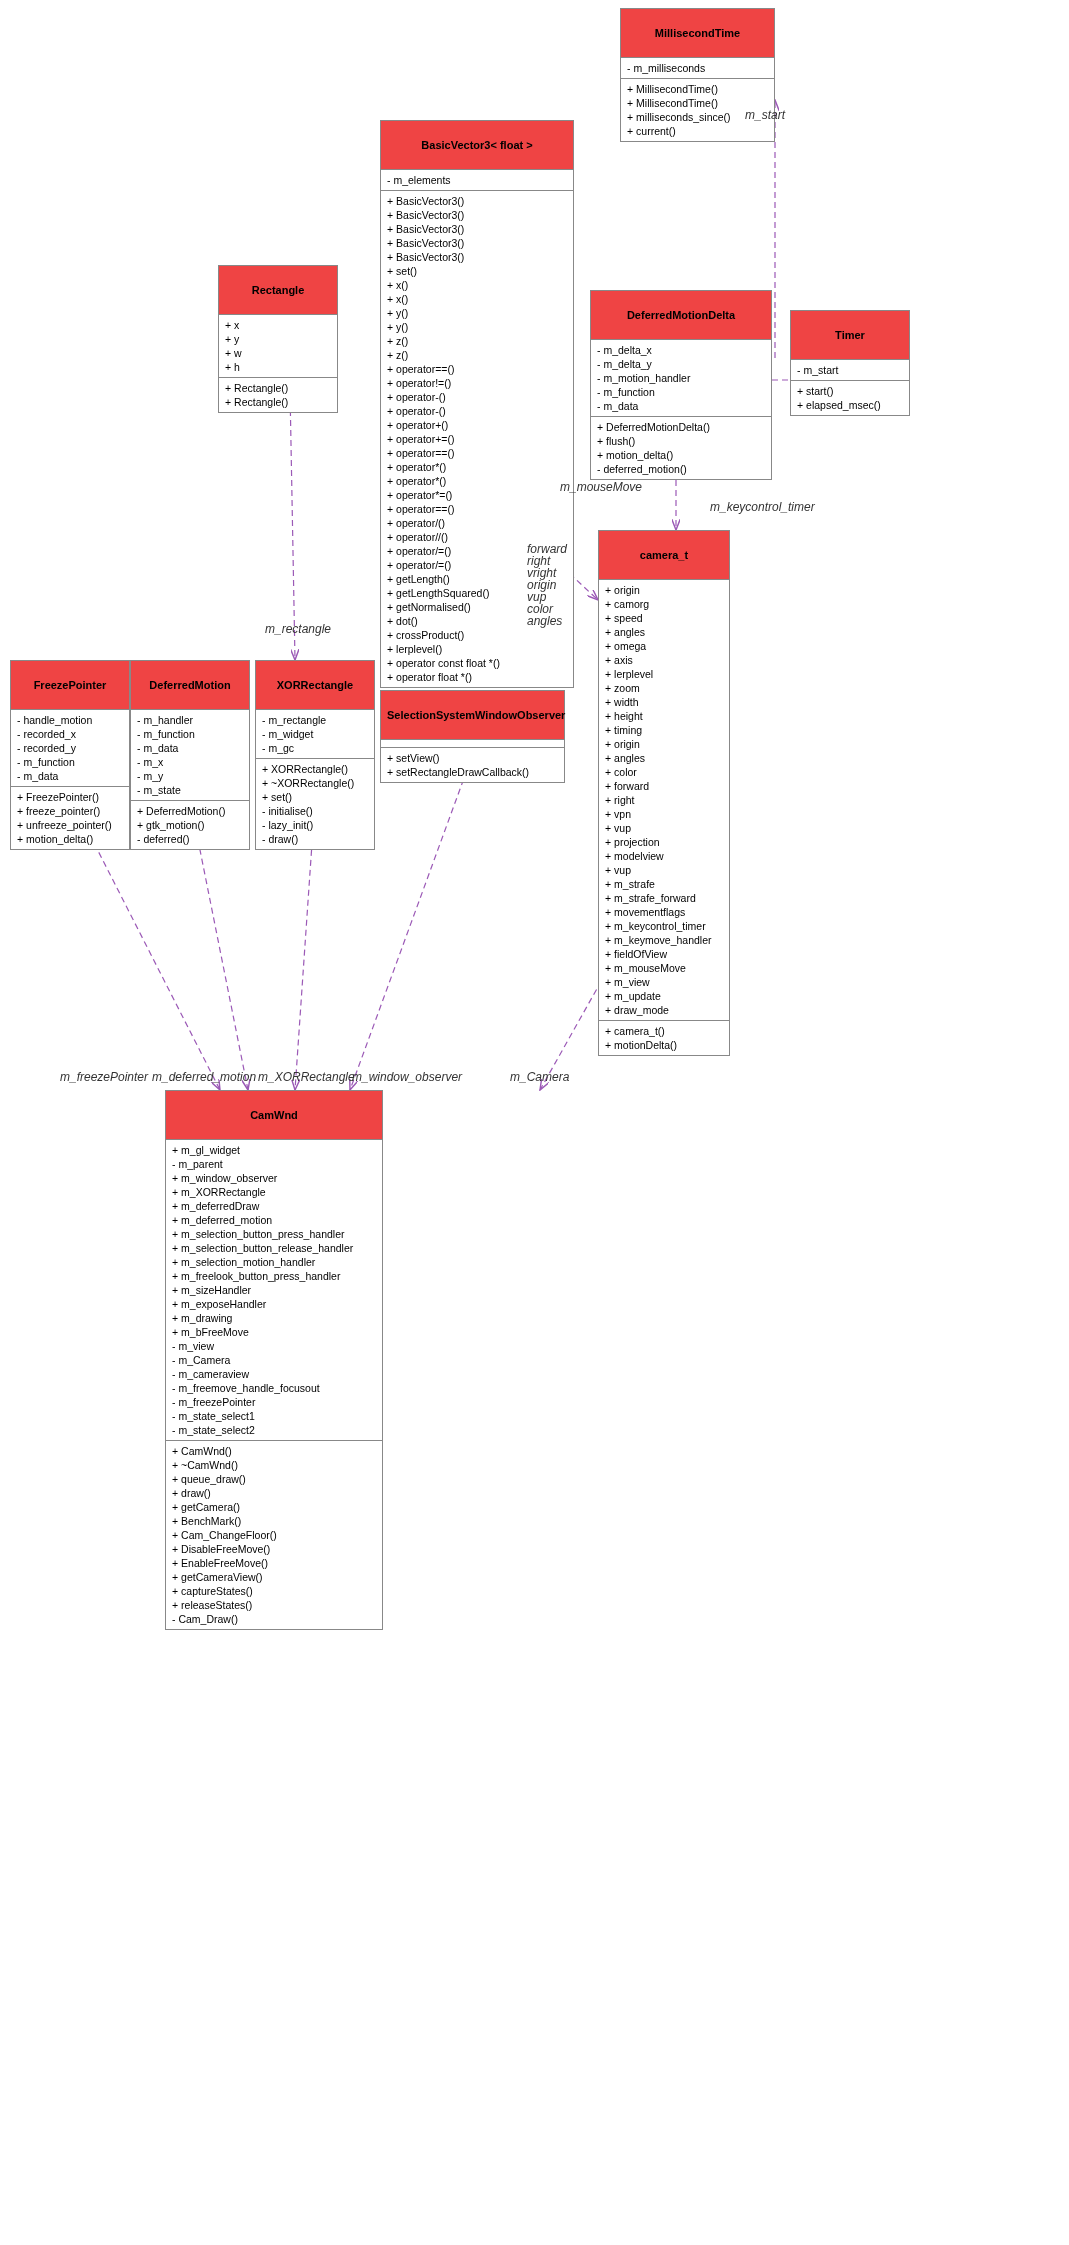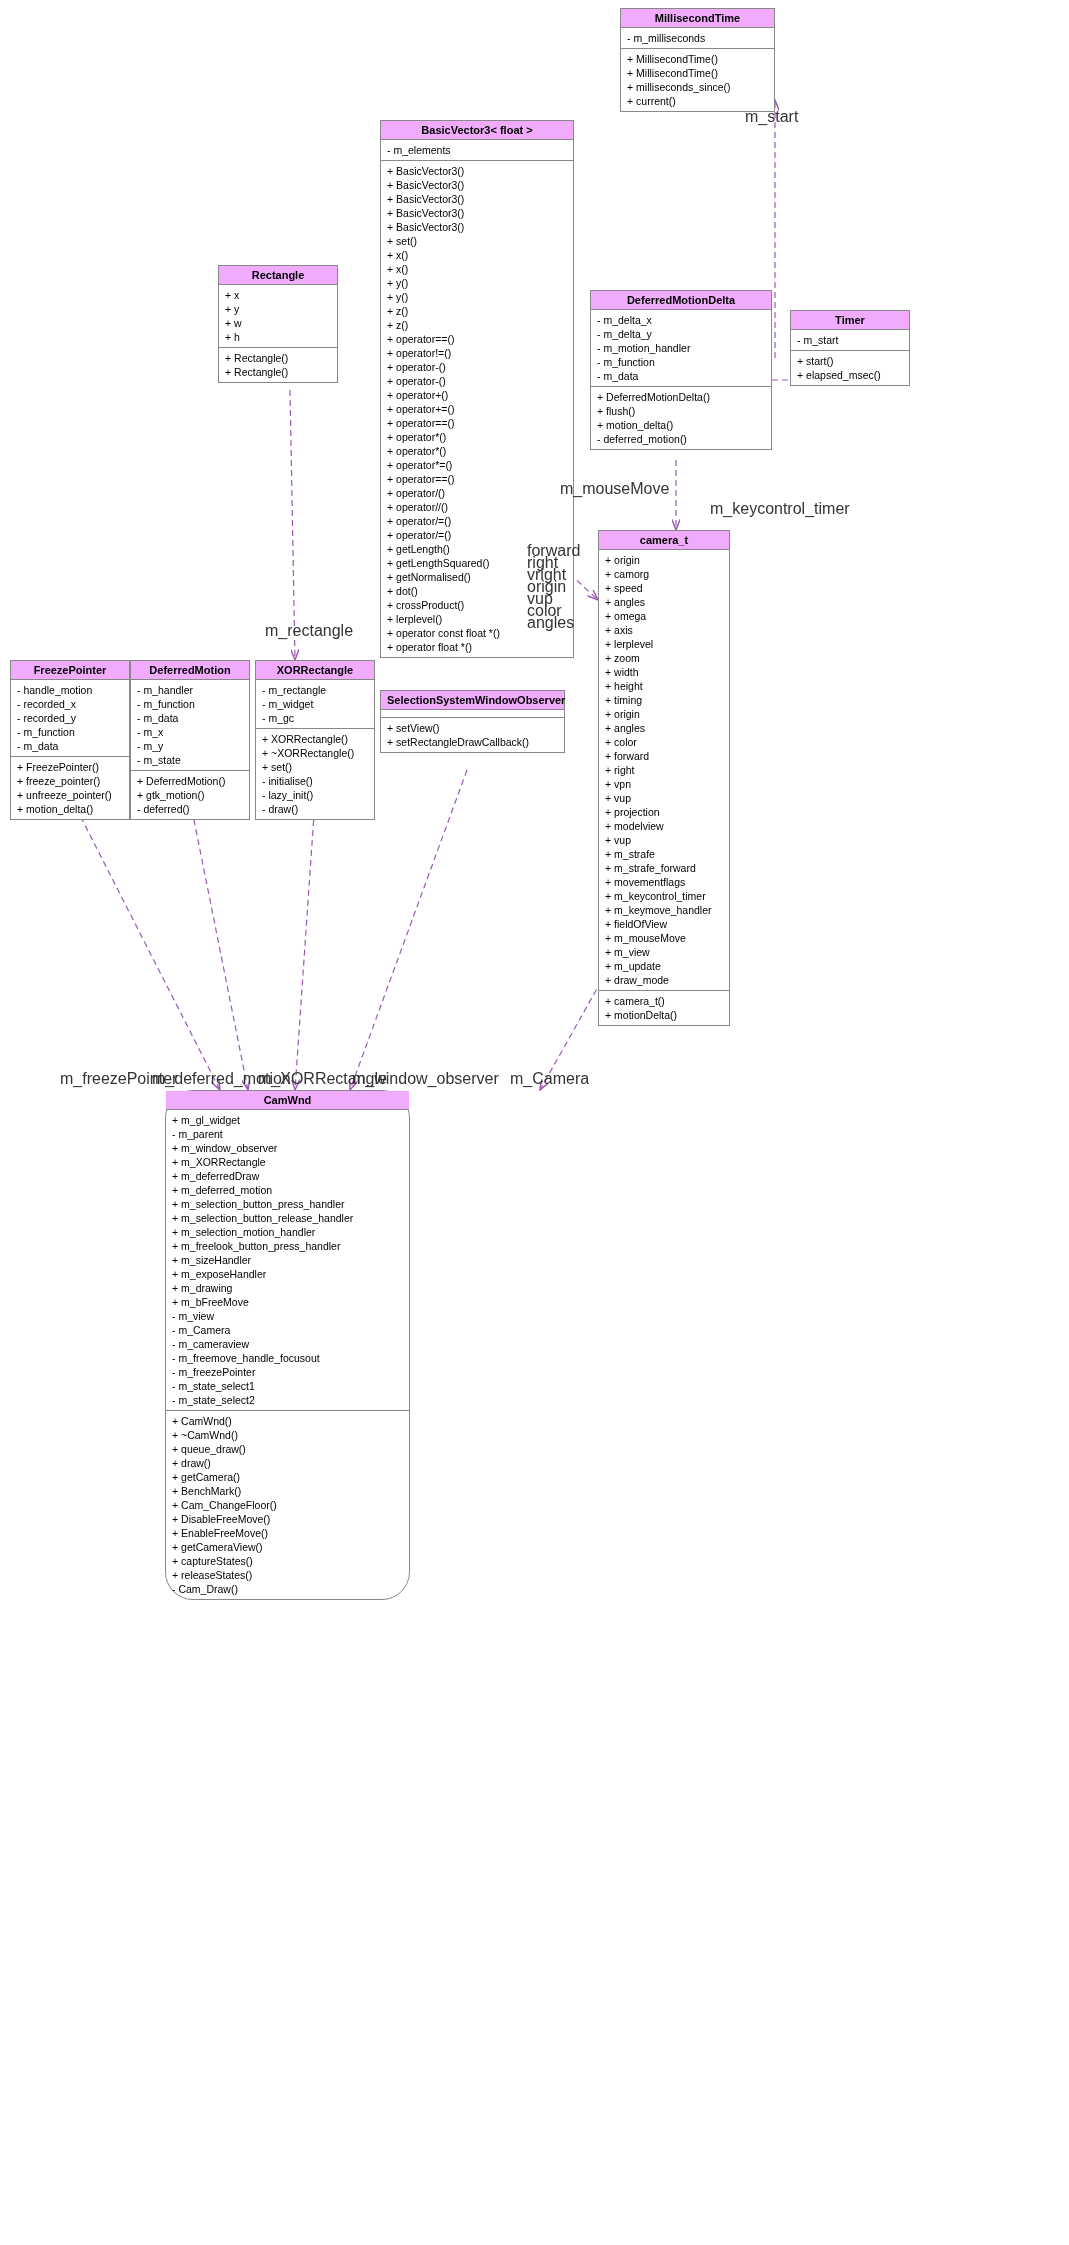--- a/index.html
+++ b/index.html
@@ -12,23 +12,23 @@
       position: relative;
       overflow-x: hidden;
     }
     .uml-box {
       position: absolute;
       border: 1px solid #888;
       background: #fff;
       min-width: 120px;
     }
     .uml-title {
-      background: #f0abfc;
+      background: #ef4444;
       border-bottom: 1px solid #888;
-      padding: 3px 6px;
+      padding: 18px 6px;
       font-weight: bold;
       text-align: center;
       font-size: 11px;
     }
     .uml-section {
       border-bottom: 1px solid #888;
       padding: 3px 6px;
     }
     .uml-section:last-child {
       border-bottom: none;
@@ -41,22 +41,23 @@
     svg.arrows {
       position: absolute;
       top: 0;
       left: 0;
       width: 1069px;
       height: 2245px;
       pointer-events: none;
     }
     .label-text {
       position: absolute;
-      font-size: 16px;
+      font-size: 12px;
       color: #333;
+      font-style: italic;
     }
   </style>
 </head>
 <body>
 
 <svg class="arrows" xmlns="http://www.w3.org/2000/svg">
   <defs>
     <marker id="arr-open" markerWidth="10" markerHeight="7" refX="9" refY="3.5" orient="auto">
       <polyline points="0,0 9,3.5 0,7" fill="none" stroke="#9b59b6" stroke-width="1.2"></polyline>
     </marker>
@@ -281,21 +282,21 @@
     <div class="uml-item">+ m_view</div>
     <div class="uml-item">+ m_update</div>
     <div class="uml-item">+ draw_mode</div>
   </div>
   <div class="uml-section">
     <div class="uml-item">+ camera_t()</div>
     <div class="uml-item">+ motionDelta()</div>
   </div>
 </div>
 
-<div class="uml-box" style="left:165px; top:1090px; width:245px;border-radius:28px;">
+<div class="uml-box" style="left:165px; top:1090px; width:218px;">
   <div class="uml-title">CamWnd</div>
   <div class="uml-section">
     <div class="uml-item">+ m_gl_widget</div>
     <div class="uml-item">- m_parent</div>
     <div class="uml-item">+ m_window_observer</div>
     <div class="uml-item">+ m_XORRectangle</div>
     <div class="uml-item">+ m_deferredDraw</div>
     <div class="uml-item">+ m_deferred_motion</div>
     <div class="uml-item">+ m_selection_button_press_handler</div>
     <div class="uml-item">+ m_selection_button_release_handler</div>

